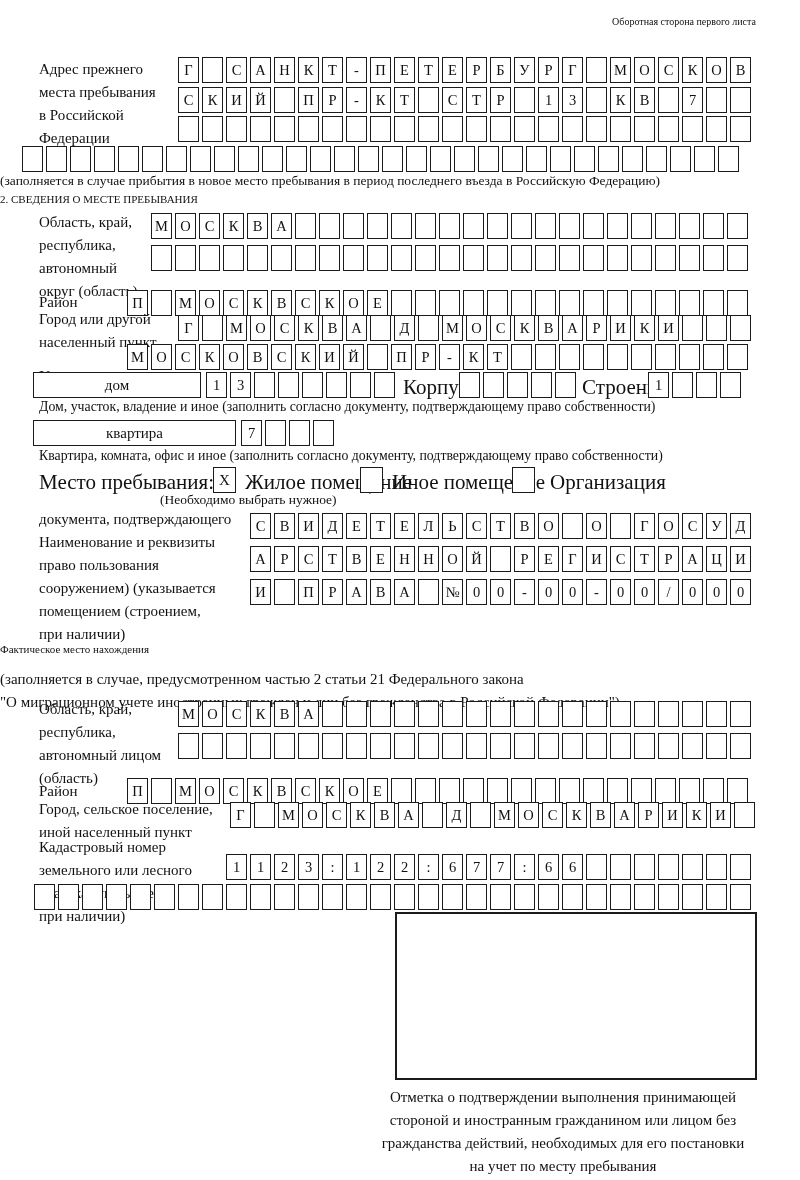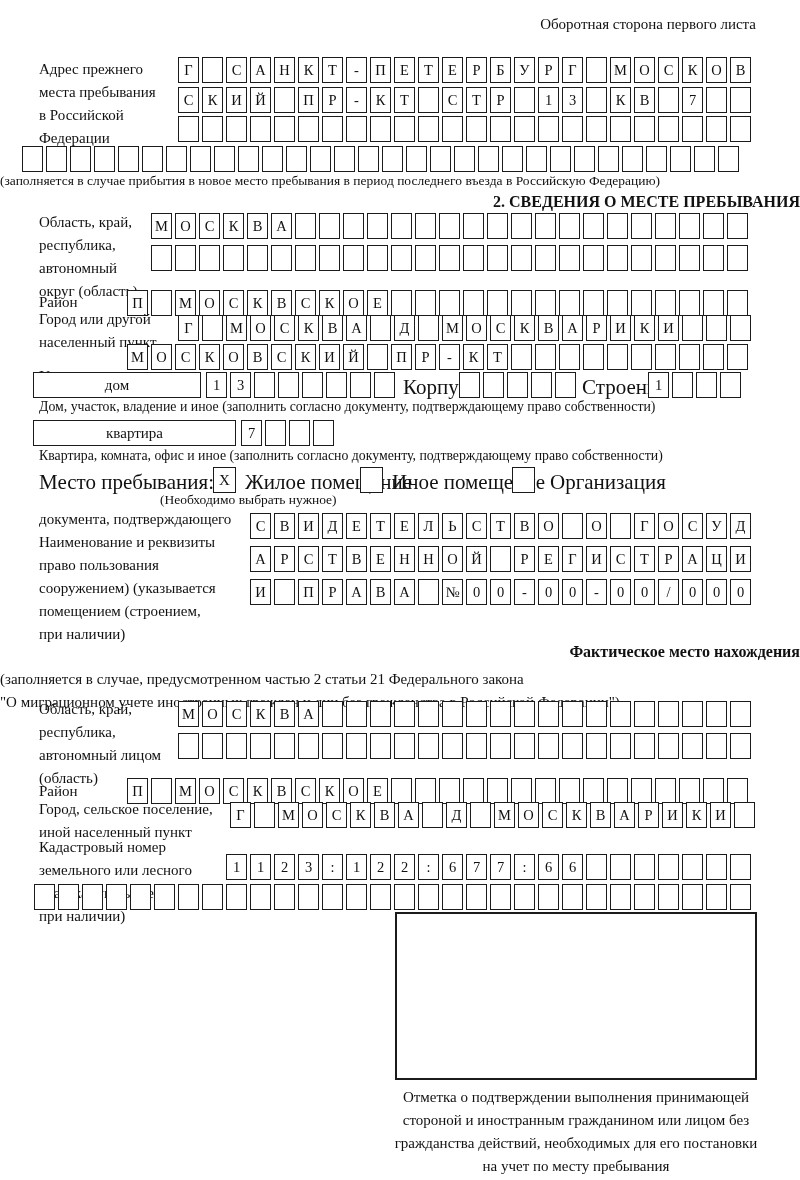--- a/index.html
+++ b/index.html
@@ -7,35 +7,35 @@
         font-family:"Liberation Serif","DejaVu Serif",serif;color:#111;overflow:hidden;}
   .abs{position:absolute;}
   .grid-row{position:absolute;display:flex;white-space:nowrap;}
   .cell{box-sizing:border-box;width:21px;height:26px;border:1.6px solid #1b1b1b;margin-right:3px;
         display:inline-flex;align-items:center;justify-content:center;
         font-size:14.5px;font-weight:400;background:#fff;flex:0 0 auto;line-height:1;}
   .lbl{font-size:15px;line-height:23px;}
   .lbl-line{font-size:15px;line-height:23px;}
   .note{font-size:13.5px;text-align:left;}
   .caption{font-size:13.8px;}
-  .sec-title{font-size:16px;font-weight:bold;text-align:right;}
+  .sec-title{font-size:11px;font-weight:normal;text-align:left;}
   .wide-box{box-sizing:border-box;border:1.7px solid #1b1b1b;height:26px;display:inline-flex;
         align-items:center;justify-content:center;font-size:15px;background:#fff;}
   .inline-lbl{font-size:21px;}
   .chk{box-sizing:border-box;width:23px;height:26px;border:1.6px solid #1b1b1b;display:inline-flex;
         align-items:center;justify-content:center;font-size:15px;background:#fff;}
   .stamp-box{box-sizing:border-box;border:2px solid #1b1b1b;background:#fff;}
   .stamp-caption{font-size:14.5px;line-height:23px;text-align:center;}
 </style>
 </head>
 <body>
 
 <div id="page">
 
-  <div class="abs" style="right:44px;top:16px;font-size:15px;font-family:Liberation Serif, serif;">Оборотная сторона первого листа</div>
+  <div class="abs" style="right:44px;top:16px;font-size:10px;font-family:Liberation Serif, serif;">Оборотная сторона первого листа</div>
 
   <div class="abs lbl" style="left:39px;top:58px;width:145px;">
       <div class="lbl-line">Адрес прежнего</div>
       <div class="lbl-line">места пребывания</div>
       <div class="lbl-line">в Российской</div>
       <div class="lbl-line">Федерации</div>
     </div>
   <div class="grid-row" style="left:178px;top:57px">
       <span class="cell">Г</span>
       <span class="cell"></span>
@@ -611,20 +611,20 @@
       <span class="cell"></span>
       <span class="cell"></span>
       <span class="cell"></span>
       <span class="cell"></span>
       <span class="cell"></span>
       <span class="cell"></span>
       <span class="cell"></span>
     </div>
 
   <div class="abs stamp-box" style="left:395px;top:912px;width:362px;height:168px;"></div>
-  <div class="abs stamp-caption" style="left:385px;top:1086px;width:382px;">
+  <div class="abs stamp-caption" style="left:372px;top:1086px;width:382px;">
       <div class="lbl-line">Отметка о подтверждении выполнения принимающей</div>
       <div class="lbl-line">стороной и иностранным гражданином или лицом без</div>
       <div class="lbl-line">гражданства действий, необходимых для его постановки</div>
       <div class="lbl-line">на учет по месту пребывания</div>
     </div>
 
 </div>
 
 </body></html>

